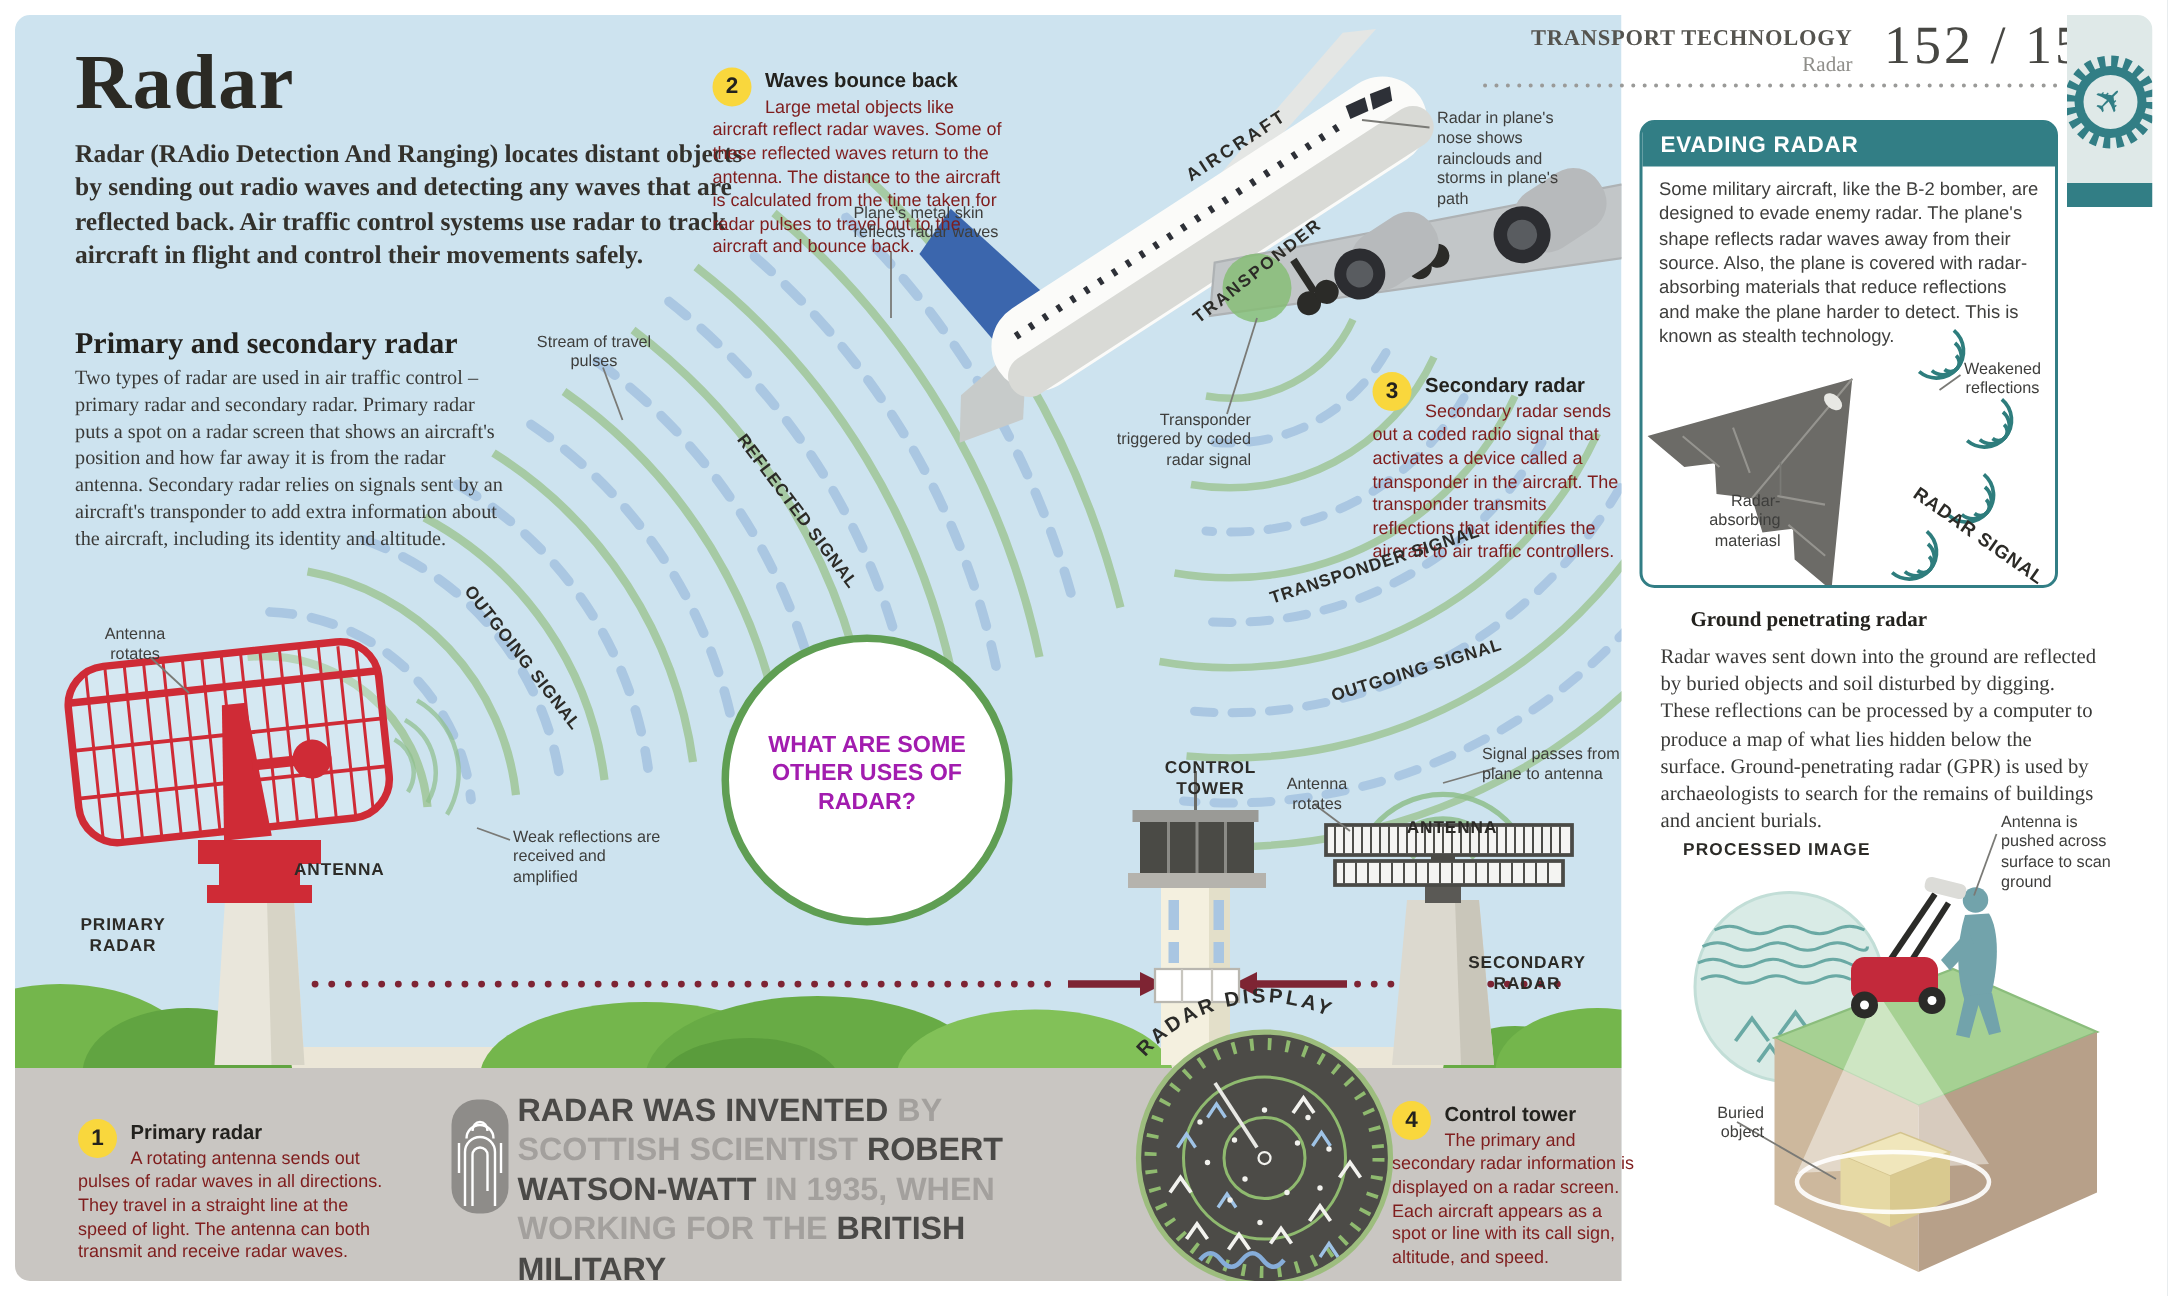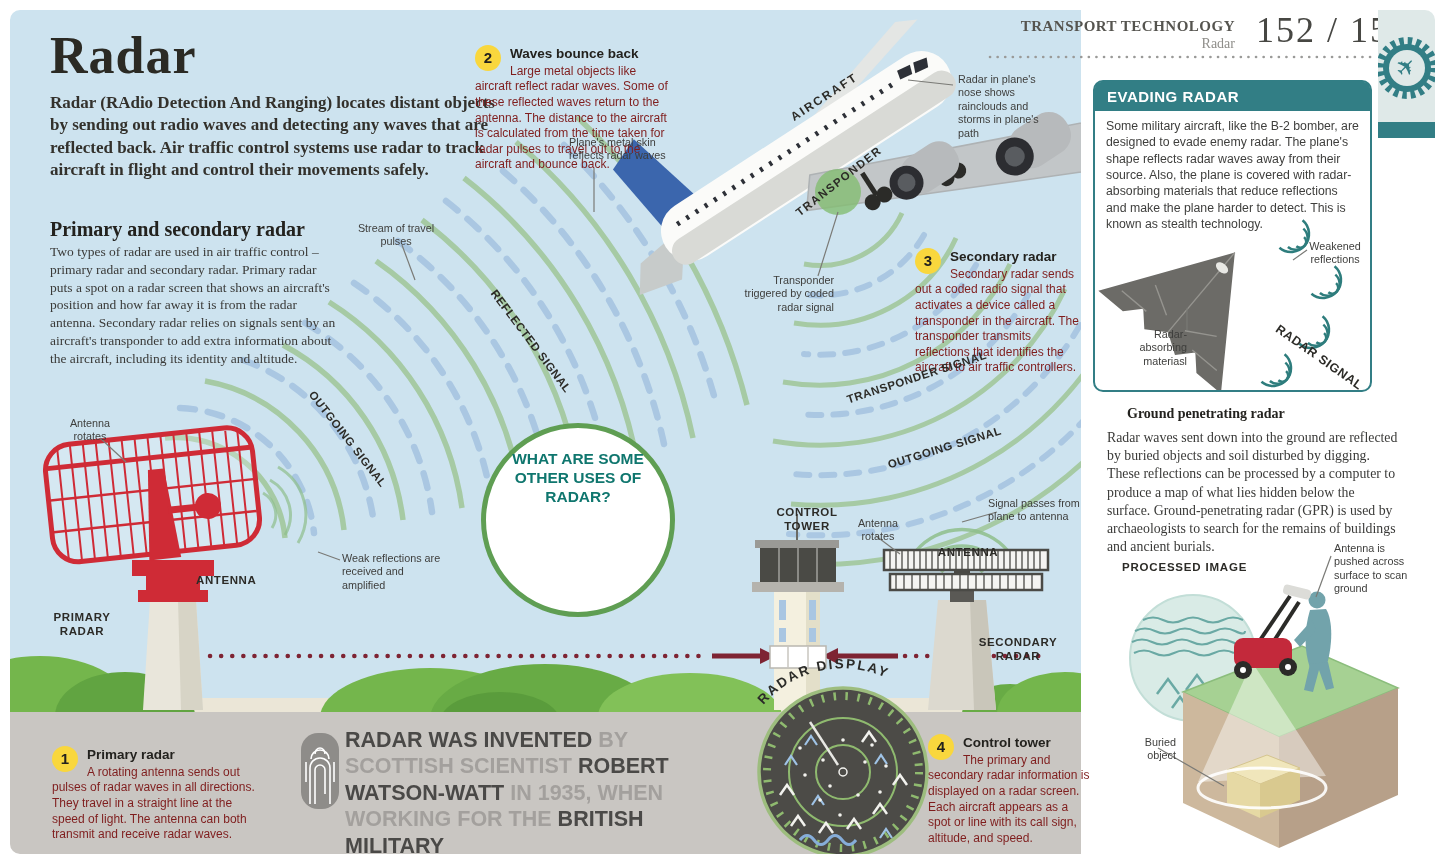--- a/index.html
+++ b/index.html
@@ -18,21 +18,21 @@
   .step{z-index:3;font-family:"Liberation Sans",sans-serif;}
   .num{float:left;width:26px;height:26px;margin:1px 9px 2px 0;background:#f9d73d;border-radius:50%;
        text-align:center;font:bold 15px/26px "Liberation Sans",sans-serif;color:#23221e;}
   .st{font:bold 13.5px/1.25 "Liberation Sans",sans-serif;color:#23221e;padding-top:2px;}
   .sb{font:12px/1.3 "Liberation Sans",sans-serif;color:#7f1d1d;margin-top:1px;}
   .lbl{font:10.8px/1.25 "Liberation Sans",sans-serif;color:#3e3e3c;}
   .caps{font:bold 11.5px/1.25 "Liberation Sans",sans-serif;letter-spacing:.6px;color:#2c2b27;}
   .rot{transform-origin:0 0;white-space:nowrap;}
   .bubble{left:481px;top:423px;width:194px;height:194px;border-radius:50%;background:#fff;
           border:5px solid #5f9e53;box-sizing:border-box;text-align:center;padding:22px 10px 0 10px;}
-  .bubble .bh{font:bold 15.5px/1.22 "Liberation Sans",sans-serif;color:#0f766e;}
+  .bubble .bh{font:bold 15.5px/1.22 "Liberation Sans",sans-serif;color:#a21caf;margin-top:38px;}
   .bubble .bb{font:14.2px/1.26 "Liberation Sans",sans-serif;font-weight:600;color:#2e2d29;margin-top:8px;}
   .quote{left:345px;top:727px;width:352px;font:bold 21.5px/1.23 "Liberation Sans",sans-serif;}
   .qd{color:#4a4947;} .ql{color:#a3a09d;}
   .ebox{left:1093px;top:80px;width:279px;height:312px;background:#fff;border:2.5px solid #327e85;
         border-radius:10px;box-sizing:border-box;}
   .ehead{height:29px;background:#327e85;border-radius:6px 6px 0 0;color:#fff;
          font:bold 15px/29px "Liberation Sans",sans-serif;letter-spacing:.5px;padding-left:12px;}
   .ebody{font:12.3px/1.33 "Liberation Sans",sans-serif;color:#3f3f3d;padding:7px 11px 0 11px;}
   .hdrcat{left:1000px;top:18px;width:235px;text-align:right;
           font:bold 15px/1.1 "Liberation Serif",serif;color:#55544f;letter-spacing:.5px;}

